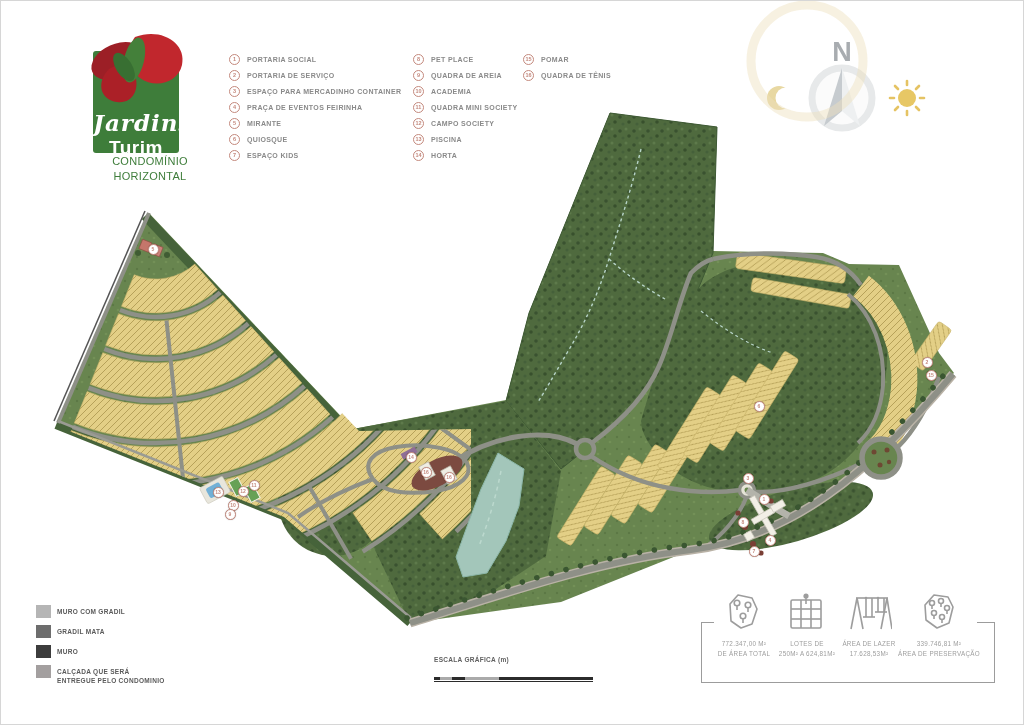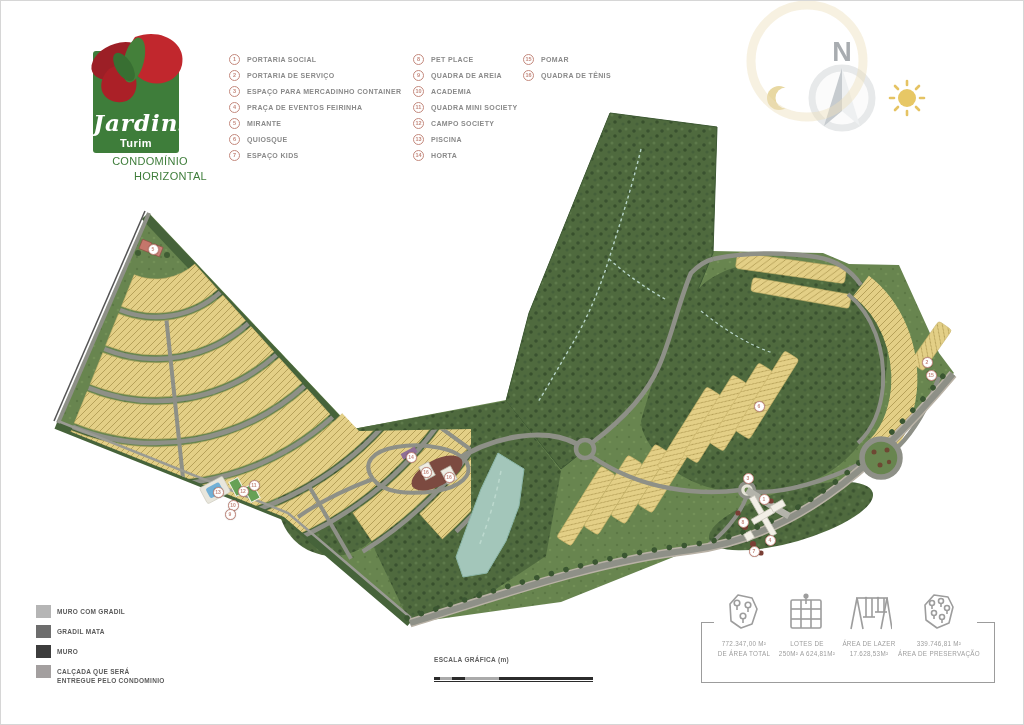--- a/index.html
+++ b/index.html
@@ -9,24 +9,24 @@
     font-family:"Liberation Sans",sans-serif;
   }
   
   .logo{position:absolute;left:78px;top:26px;width:130px;height:165px;}
   .logo-box{position:absolute;left:14px;top:24px;width:86px;height:102px;background:var(--logo-green);border-radius:3px;}
   .logo-flower{position:absolute;left:0;top:0;}
   .logo-script{position:absolute;left:14px;top:82px;width:86px;text-align:center;
     font-family:"DejaVu Serif",serif;font-style:italic;font-weight:bold;
     font-size:23px;color:#fff;letter-spacing:1px;}
   .logo-sub{position:absolute;left:14px;top:110px;width:86px;text-align:center;
-    font-weight:bold;font-size:11px;color:#fff;letter-spacing:.5px;}
+    font-weight:bold;font-size:19px;color:#fff;letter-spacing:.5px;}
   .logo-line1,.logo-line2{position:absolute;left:14px;width:114px;text-align:center;
     font-weight:normal;font-size:11px;color:var(--logo-green);letter-spacing:.3px;}
-  .logo-line1{top:128px;} .logo-line2{top:143px;text-align:right;}
+  .logo-line1{top:128px;} .logo-line2{top:143px;}
   
   .lg-col{position:absolute;top:50px;list-style:none;margin:0;padding:0;}
   .lg-col1{left:228px;} .lg-col2{left:412px;} .lg-col3{left:522px;}
   .lg-item{display:flex;align-items:center;height:16px;}
   .lg-num{width:9px;height:9px;border-radius:50%;border:1.2px solid var(--legend-accent);
     color:var(--legend-accent);font-size:5.5px;font-weight:bold;display:flex;
     align-items:center;justify-content:center;flex:0 0 auto;background:#fff;}
   .lg-label{margin-left:7px;font-size:7px;font-weight:bold;letter-spacing:.35px;
     color:var(--legend-text);white-space:nowrap;}
   

